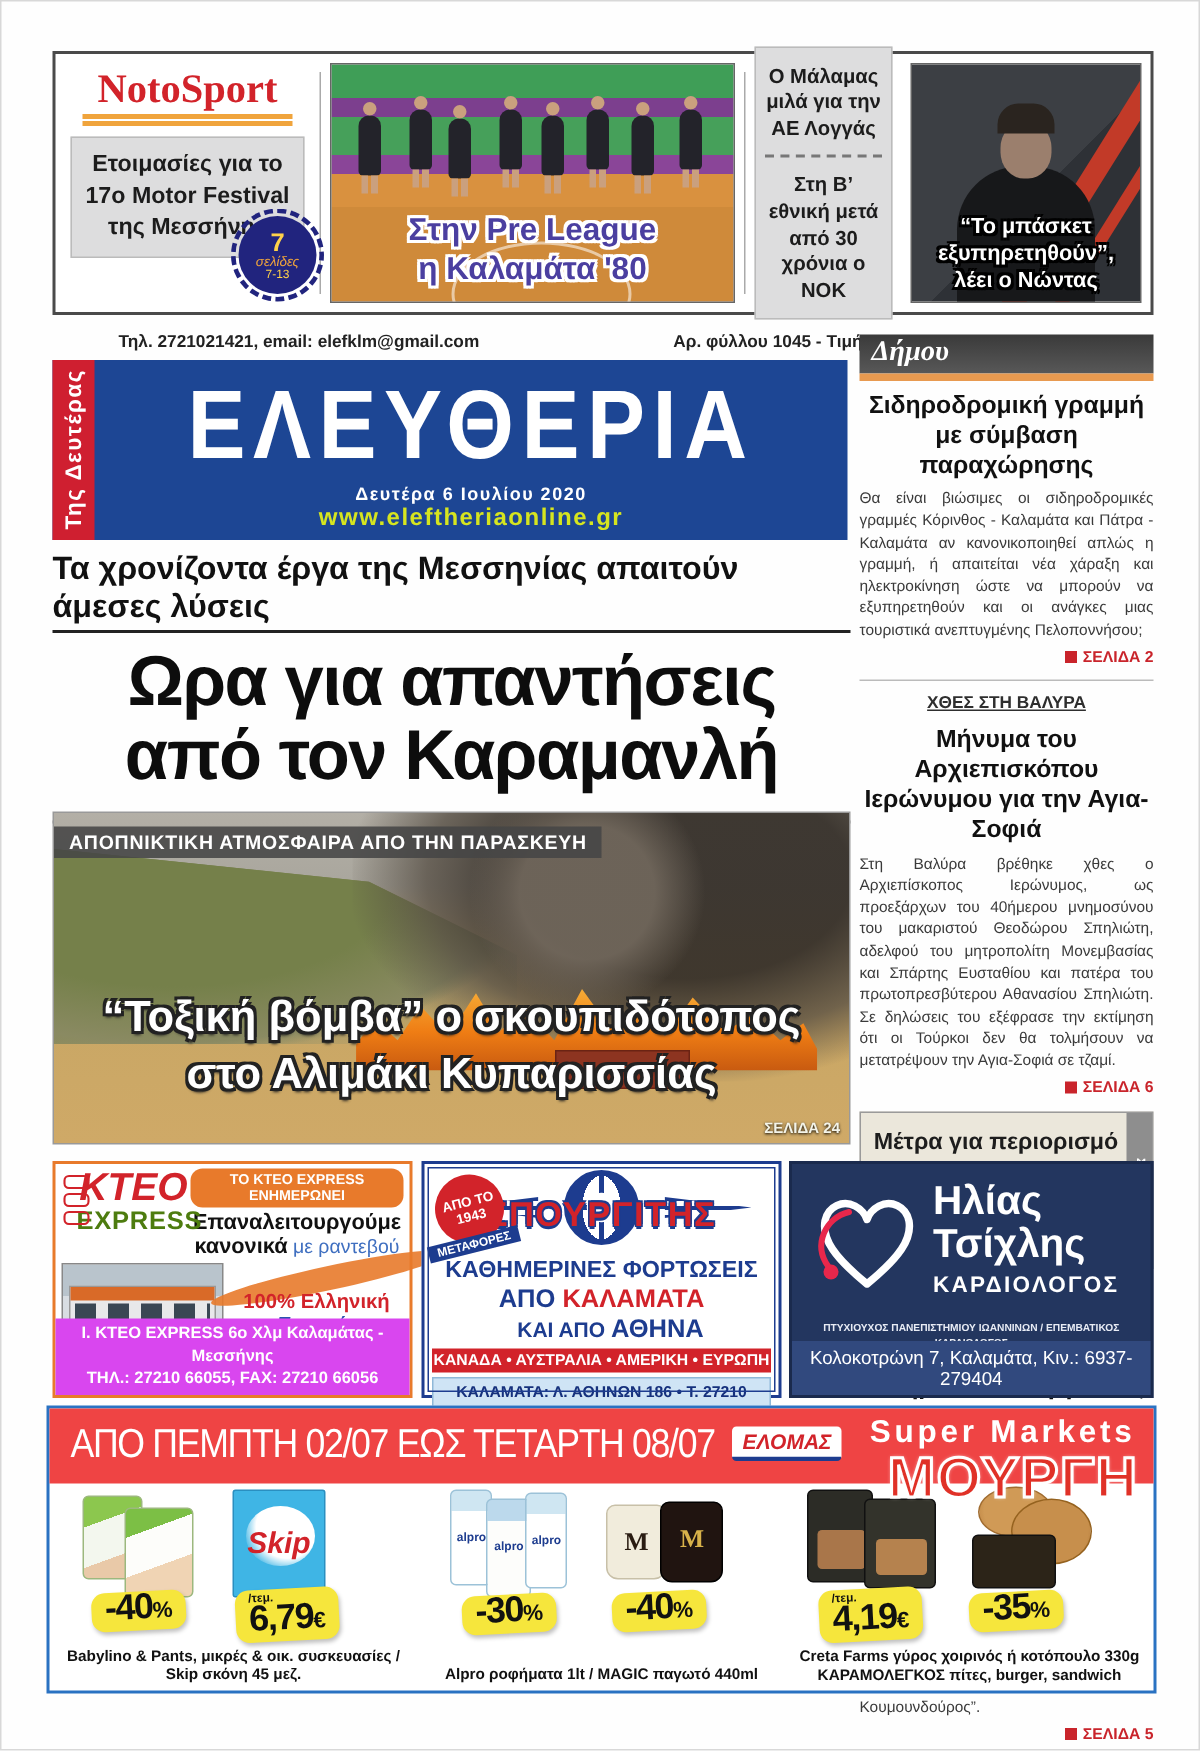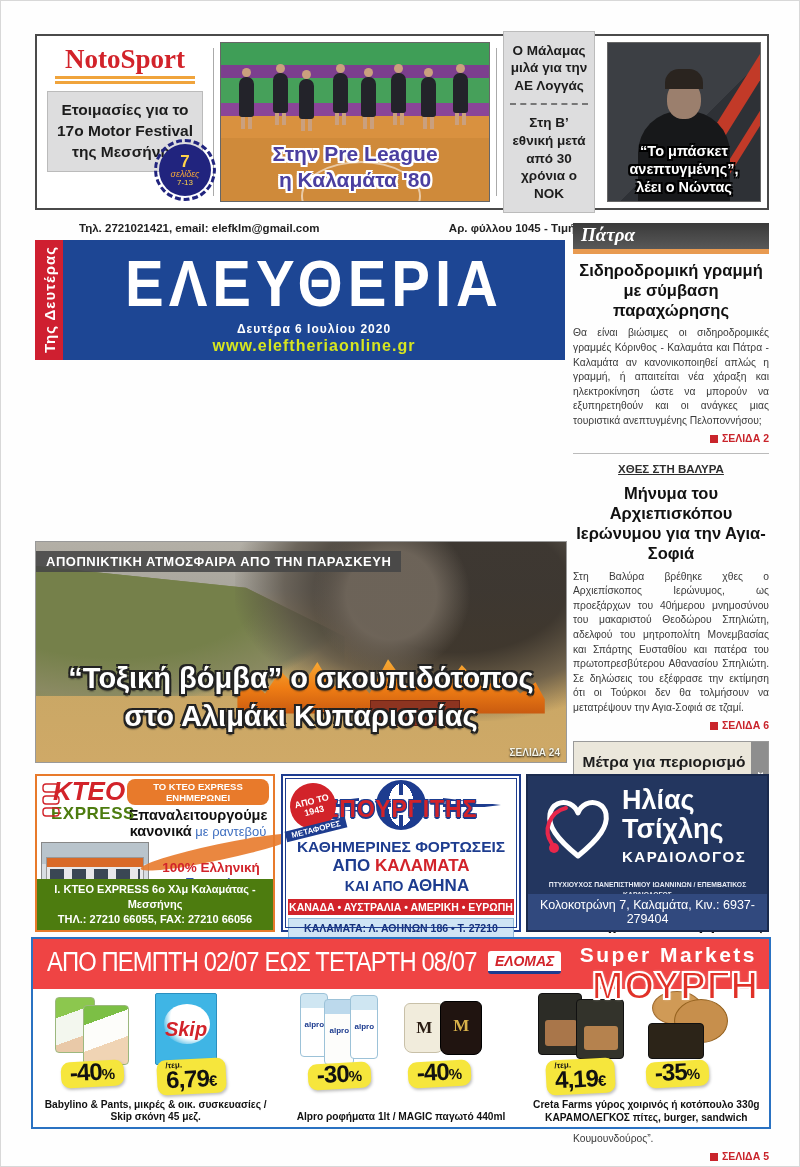--- a/index.html
+++ b/index.html
@@ -145,21 +145,21 @@
   .kteo-swoosh{position:absolute;left:-10px;top:2px;width:130%;height:16px;background:#e87a2b;
     transform:rotate(-12deg);border-radius:50%;opacity:.9;}
   .kteo-g1{position:relative;font-weight:bold;font-size:13.5px;color:#d2232a;margin-top:18px;}
   .kteo-g2{position:relative;font-weight:bold;font-style:italic;font-size:13.5px;color:#2a52b0;}
   .flag{position:relative;width:54px;height:34px;margin:3px auto 0;border:1px solid #999;
     background:repeating-linear-gradient(180deg,#0d5eaf 0 3.8px,#fff 3.8px 7.6px);}
   .flag::before{content:'';position:absolute;left:0;top:0;width:19px;height:19px;background:#0d5eaf;}
   .flag::after{content:'';position:absolute;left:0;top:0;width:19px;height:19px;
     background:linear-gradient(90deg,transparent 0 7px,#fff 7px 11px,transparent 11px),
                linear-gradient(180deg,transparent 0 7px,#fff 7px 11px,transparent 11px);}
-  .kteo-bot{position:absolute;left:0;right:0;bottom:0;background:#4d7c0f;color:#fff;
+  .kteo-bot{position:absolute;left:0;right:0;bottom:0;background:#d946ef;color:#fff;
     font-weight:bold;text-align:center;font-size:11px;line-height:1.35;padding:3px 0;}
   
   .spg{left:280px;width:240px;border:2px solid #1d3c8f;outline:1px solid #1d3c8f;outline-offset:-5px;padding-top:4px;}
   .spg-badge{position:absolute;left:7px;top:7px;width:46px;height:46px;border-radius:50%;background:#d2232a;
     color:#fff;font-weight:bold;font-size:9px;display:flex;align-items:center;justify-content:center;
     text-align:center;transform:rotate(-14deg);line-height:1.15;z-index:3;}
   .spg-badge2{position:absolute;left:2px;top:48px;background:#1d3c8f;color:#fff;font-size:8px;font-weight:bold;
     padding:1px 6px;transform:rotate(-14deg);z-index:3;}
   .spg-logo{position:relative;height:52px;text-align:center;}
   .globe{position:absolute;left:50%;top:0;transform:translateX(-50%);width:50px;height:50px;border-radius:50%;
@@ -281,57 +281,69 @@
         <div>Στη Β’ εθνική μετά από 30 χρόνια ο ΝΟΚ</div>
       </div>
     </div>
     <div class="ts-cell nontas">
       <div class="nt-photo">
         <div class="nt-beam" style="left:70%;top:-20%;"></div>
         <div class="nt-beam" style="left:86%;top:-10%;width:8px;"></div>
         <div class="nt-man"></div>
         <div class="nt-caption">
           <span>“Το μπάσκετ</span><br>
-          <span>ανεπτυγμένης”,</span><br>
+          <span>εξυπηρετηθούν”,</span><br>
           <span>λέει ο Νώντας</span>
         </div>
       </div>
     </div>
   </div>
 
   <div class="mast-contact">Τηλ. 2721021421, email: elefklm@gmail.com</div>
   <div class="mast-issue">Αρ. φύλλου 1045  -  Τιμή 1€</div>
   <div class="mast-banner">
     <div class="mast-red">
       <span>Της Δευτέρας</span>
     </div>
     <div class="mast-main">
       <div class="mast-title">ΕΛΕΥΘΕΡΙΑ</div>
       <div class="mast-date">Δευτέρα 6 Ιουλίου 2020</div>
       <div class="mast-site">www.eleftheriaonline.gr</div>
     </div>
   </div>
 
+  <div class="lead">
+    <div class="lead-kicker">Τα χρονίζοντα έργα της Μεσσηνίας απαιτούν άμεσες λύσεις</div>
+    <div class="lead-headline">
+      <span>Ωρα για απαντήσεις</span><br>
+      <span>από τον Καραμανλή</span>
+    </div>
+    <div class="lead-pageline">
+      <div class="l1"></div>
+      <div class="lbl">ΣΕΛΙΔΑ 3</div>
+      <div class="l2"></div>
+    </div>
+  </div>
 
   <div class="fire">
     <div class="fire-hill"></div>
     <div class="fire-smoke"></div>
     <div class="fire-smoke2"></div>
     <div class="fire-flames"></div>
     <div class="fire-container"></div>
     <div class="fire-topbar">ΑΠΟΠΝΙΚΤΙΚΗ ΑΤΜΟΣΦΑΙΡΑ ΑΠΟ ΤΗΝ ΠΑΡΑΣΚΕΥΗ</div>
     <div class="fire-caption">
       <span>“Τοξική βόμβα” ο σκουπιδότοπος</span><br>
       <span>στο Αλιμάκι Κυπαρισσίας</span>
     </div>
     <div class="fire-page">ΣΕΛΙΔΑ 24</div>
   </div>
 
   <div class="rcol">
-    <div class="arthro-head">Πάτρα</div>
+    <div class="arthro-head">Δήμου</div>
     <div class="arthro-bar"></div>
     <div class="r-title">
       <span>Σιδηροδρομική γραμμή</span><br>
       <span>με σύμβαση παραχώρησης</span>
     </div>
     <div class="r-body">Θα είναι βιώσιμες οι σιδηροδρομικές γραμμές Κόρινθος - Καλαμάτα και Πάτρα - Καλαμάτα αν κανονικοποιηθεί απλώς η γραμμή, ή απαιτείται νέα χάραξη και ηλεκτροκίνηση ώστε να μπορούν να εξυπηρετηθούν και οι ανάγκες μιας τουριστικά ανεπτυγμένης Πελοποννήσου;</div>
     <div class="r-pageref">
       <span class="sq"></span><span>ΣΕΛΙΔΑ 2</span>
     </div>
     <div class="r-div"></div>

